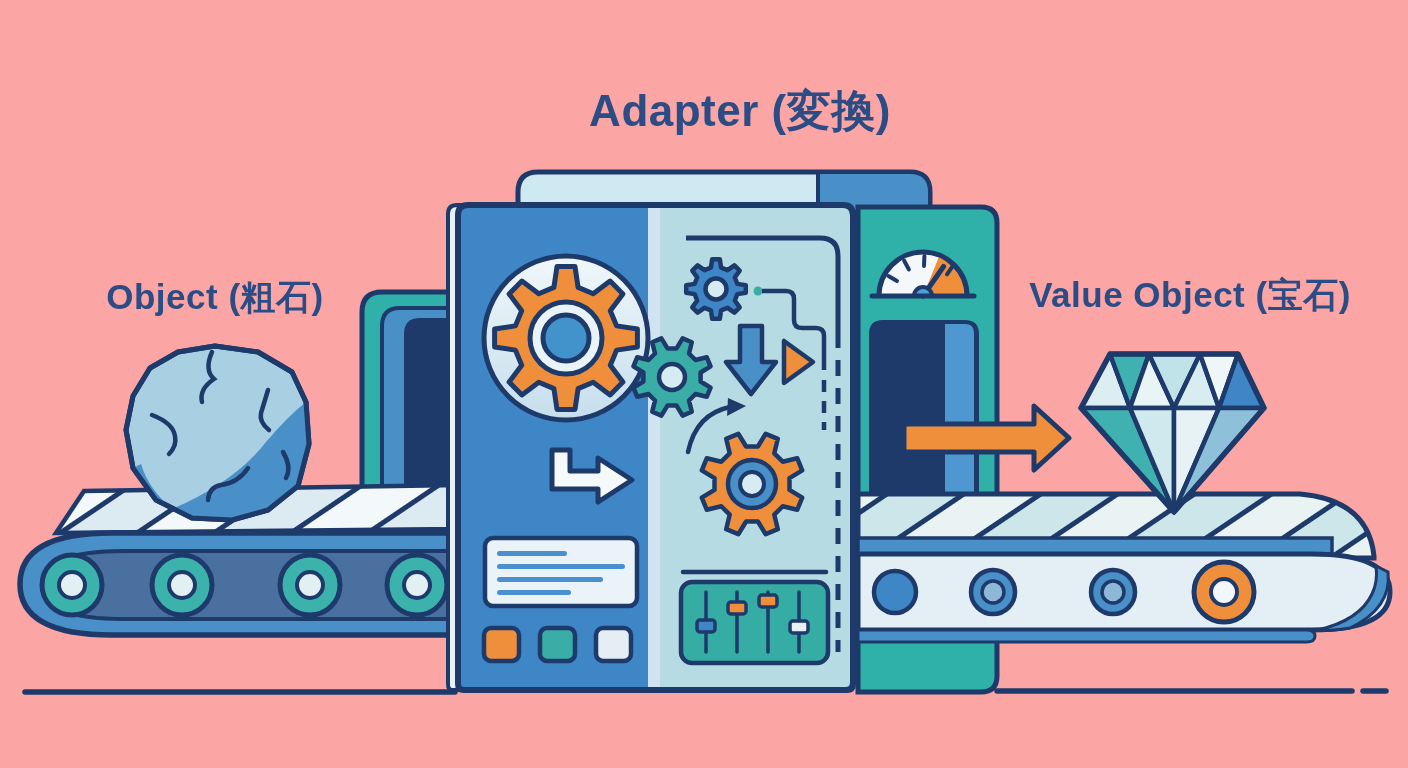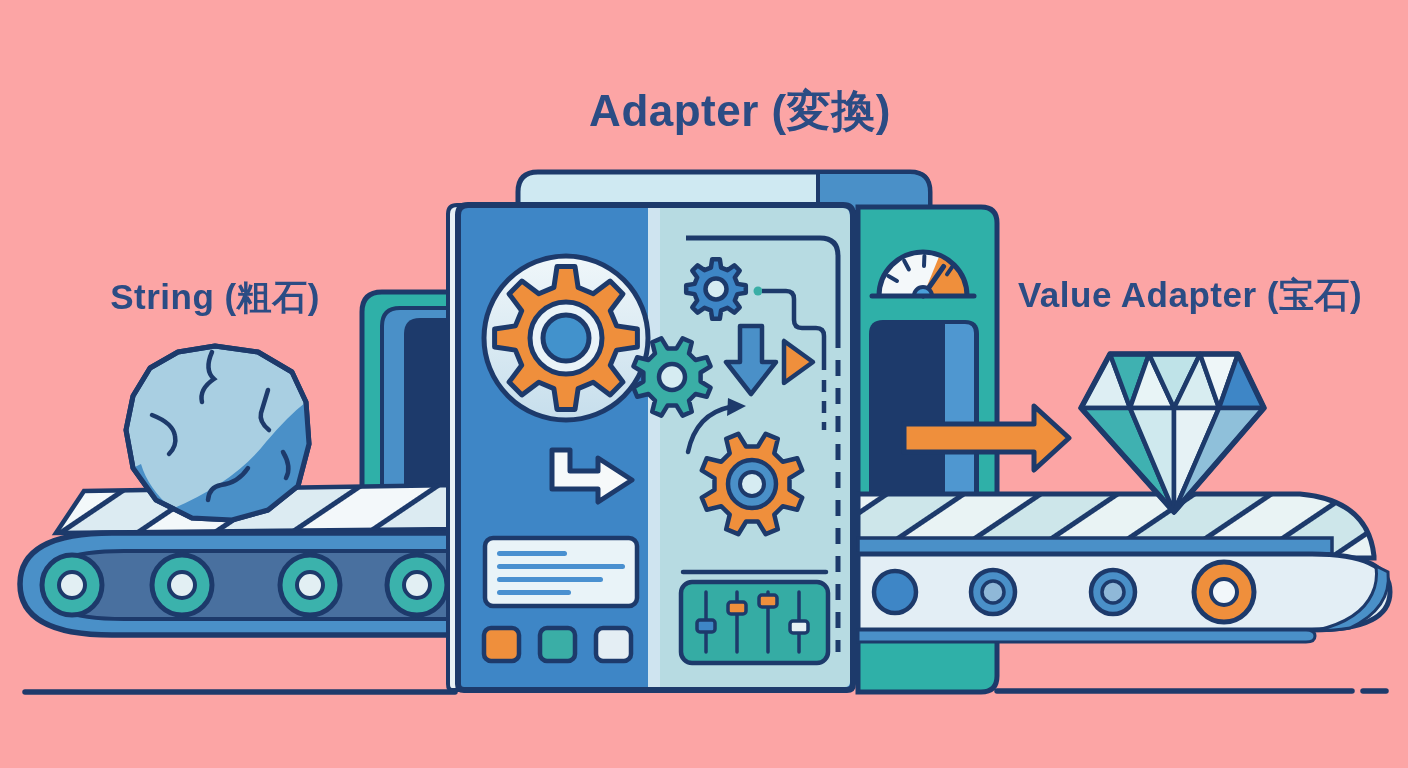--- a/index.html
+++ b/index.html
@@ -223,16 +223,16 @@
       <rect x="728" y="602" width="18" height="12" rx="3" fill="#ef8f3c" stroke="#1d3a6b" stroke-width="3.5"></rect>
       <rect x="759" y="595" width="18" height="12" rx="3" fill="#ef8f3c" stroke="#1d3a6b" stroke-width="3.5"></rect>
       <rect x="790" y="621" width="18" height="12" rx="3" fill="#e6f0f4" stroke="#1d3a6b" stroke-width="3.5"></rect>
     </g>
 
     <path d="M468,205 H843 Q853,205 853,215 V684 Q853,690 847,690 H464 Q458,690 458,684 V215 Q458,205 468,205 Z" fill="none" stroke="#1d3a6b" stroke-width="6"></path>
   </g>
 </svg>
 
 <div class="label title">Adapter (変換)</div>
-<div class="label input">String (粗石)</div>
-<div class="label output">Value Adapter (宝石)</div>
+<div class="label input">Object (粗石)</div>
+<div class="label output">Value Object (宝石)</div>
 
 </div>
 
 </body></html>

